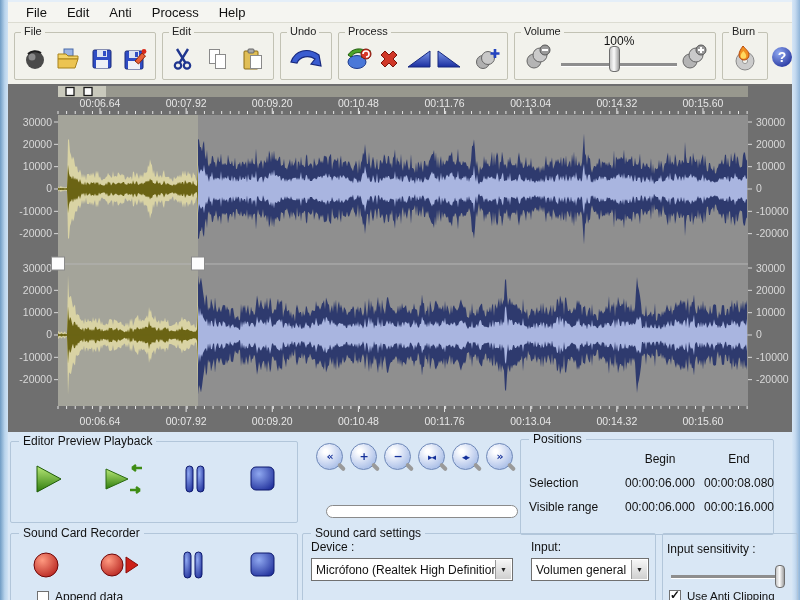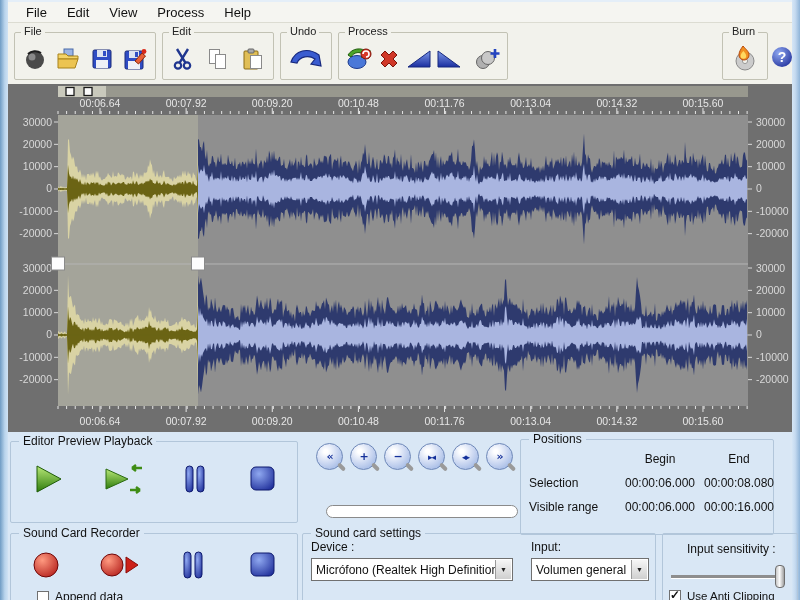--- a/index.html
+++ b/index.html
@@ -96,21 +96,21 @@
 </svg>
 
 <div id="app">
   <div class="winborder-t"></div>
   <div class="winborder-l"></div>
   <div class="winborder-r"></div>
 
   <div class="menubar">
     <div class="mitem">File</div>
     <div class="mitem">Edit</div>
-    <div class="mitem">View</div>
+    <div class="mitem">Anti</div>
     <div class="mitem">Process</div>
     <div class="mitem">Help</div>
   </div>
 
   <div class="toolbar">
 
     <div class="tg" style="left:6px;width:142px">
       <span class="tgl">File</span>
       <div class="tgrow">
         <div class="tbtn">
@@ -214,20 +214,42 @@
         <div class="tbtn" style="margin-left:8px">
           <svg width="28" height="26" viewBox="0 0 28 26">
             <circle cx="10" cy="16" r="6.5" fill="#b0b0b0" stroke="#666"></circle>
             <circle cx="15" cy="12" r="6.5" fill="#c8c8c8" stroke="#666"></circle>
             <path d="M22,3 v9 M17.5,7.5 h9" stroke="#2444c0" stroke-width="2.6"></path>
           </svg>
         </div>
       </div>
     </div>
 
+    <div class="tg" style="left:506px;width:202px">
+      <span class="tgl">Volume</span>
+      <div class="vval">100%</div>
+      <div class="vicon" style="left:8px">
+        <svg width="30" height="28" viewBox="0 0 30 28">
+          <circle cx="11" cy="18" r="7" fill="#b4b4b4" stroke="#666"></circle>
+          <circle cx="17" cy="12" r="7" fill="#cacaca" stroke="#666"></circle>
+          <circle cx="22" cy="7" r="5" fill="#9a9a9a" stroke="#555"></circle>
+          <path d="M19,7 h6" stroke="#fff" stroke-width="2"></path>
+        </svg>
+      </div>
+      <div class="vtrack"></div>
+      <div class="vthumb"></div>
+      <div class="vicon" style="left:164px">
+        <svg width="30" height="28" viewBox="0 0 30 28">
+          <circle cx="11" cy="18" r="7" fill="#b4b4b4" stroke="#666"></circle>
+          <circle cx="17" cy="12" r="7" fill="#cacaca" stroke="#666"></circle>
+          <circle cx="22" cy="7" r="5" fill="#9a9a9a" stroke="#555"></circle>
+          <path d="M22,4 v6 M19,7 h6" stroke="#fff" stroke-width="2"></path>
+        </svg>
+      </div>
+    </div>
 
     <div class="tg" style="left:714px;width:46px">
       <span class="tgl">Burn</span>
       <div class="tgrow" style="justify-content:center">
         <div class="tbtn">
           <svg width="26" height="27" viewBox="0 0 26 27">
             <circle cx="13" cy="16" r="9" fill="#cccccc" stroke="#8a8a8a"></circle>
             <circle cx="13" cy="16" r="2.6" fill="#f2f2ec" stroke="#9a9a9a"></circle>
             <path d="M11,1 c3,3.5 6,5.5 6,9 a5,5 0 1 1 -10,0 c0,-3 1.5,-5.5 4,-9z" fill="#f09020" stroke="#b84808"></path>
             <path d="M11.4,6 c1.5,2 2.8,3 2.8,5 a2.8,2.8 0 1 1 -5.6,0 c0,-2 1.2,-3.2 2.8,-5z" fill="#ffd860"></path>
@@ -615,21 +637,21 @@
         <span class="ddbtn">▼</span>
       </div>
       <div class="flabel" style="left:228px;top:6px">Input:</div>
       <div class="dd" style="left:228px;top:24px;width:118px">
         <span>Volumen general</span>
         <span class="ddbtn">▼</span>
       </div>
     </div>
 
     <div class="gb" style="left:654px;top:101px;width:136px;height:80px">
-      <div class="flabel" style="left:24px;top:8px">Input sensitivity :</div>
+      <div class="flabel" style="left:4px;top:8px">Input sensitivity :</div>
       <div class="strack"></div>
       <div class="sthumb"></div>
       <div class="cbrow" style="left:6px;top:56px">
         <span class="cb checked"></span>
         <span style="font-size:11.5px">Use Anti Clipping</span>
       </div>
     </div>
   </div>
 </div>
 

